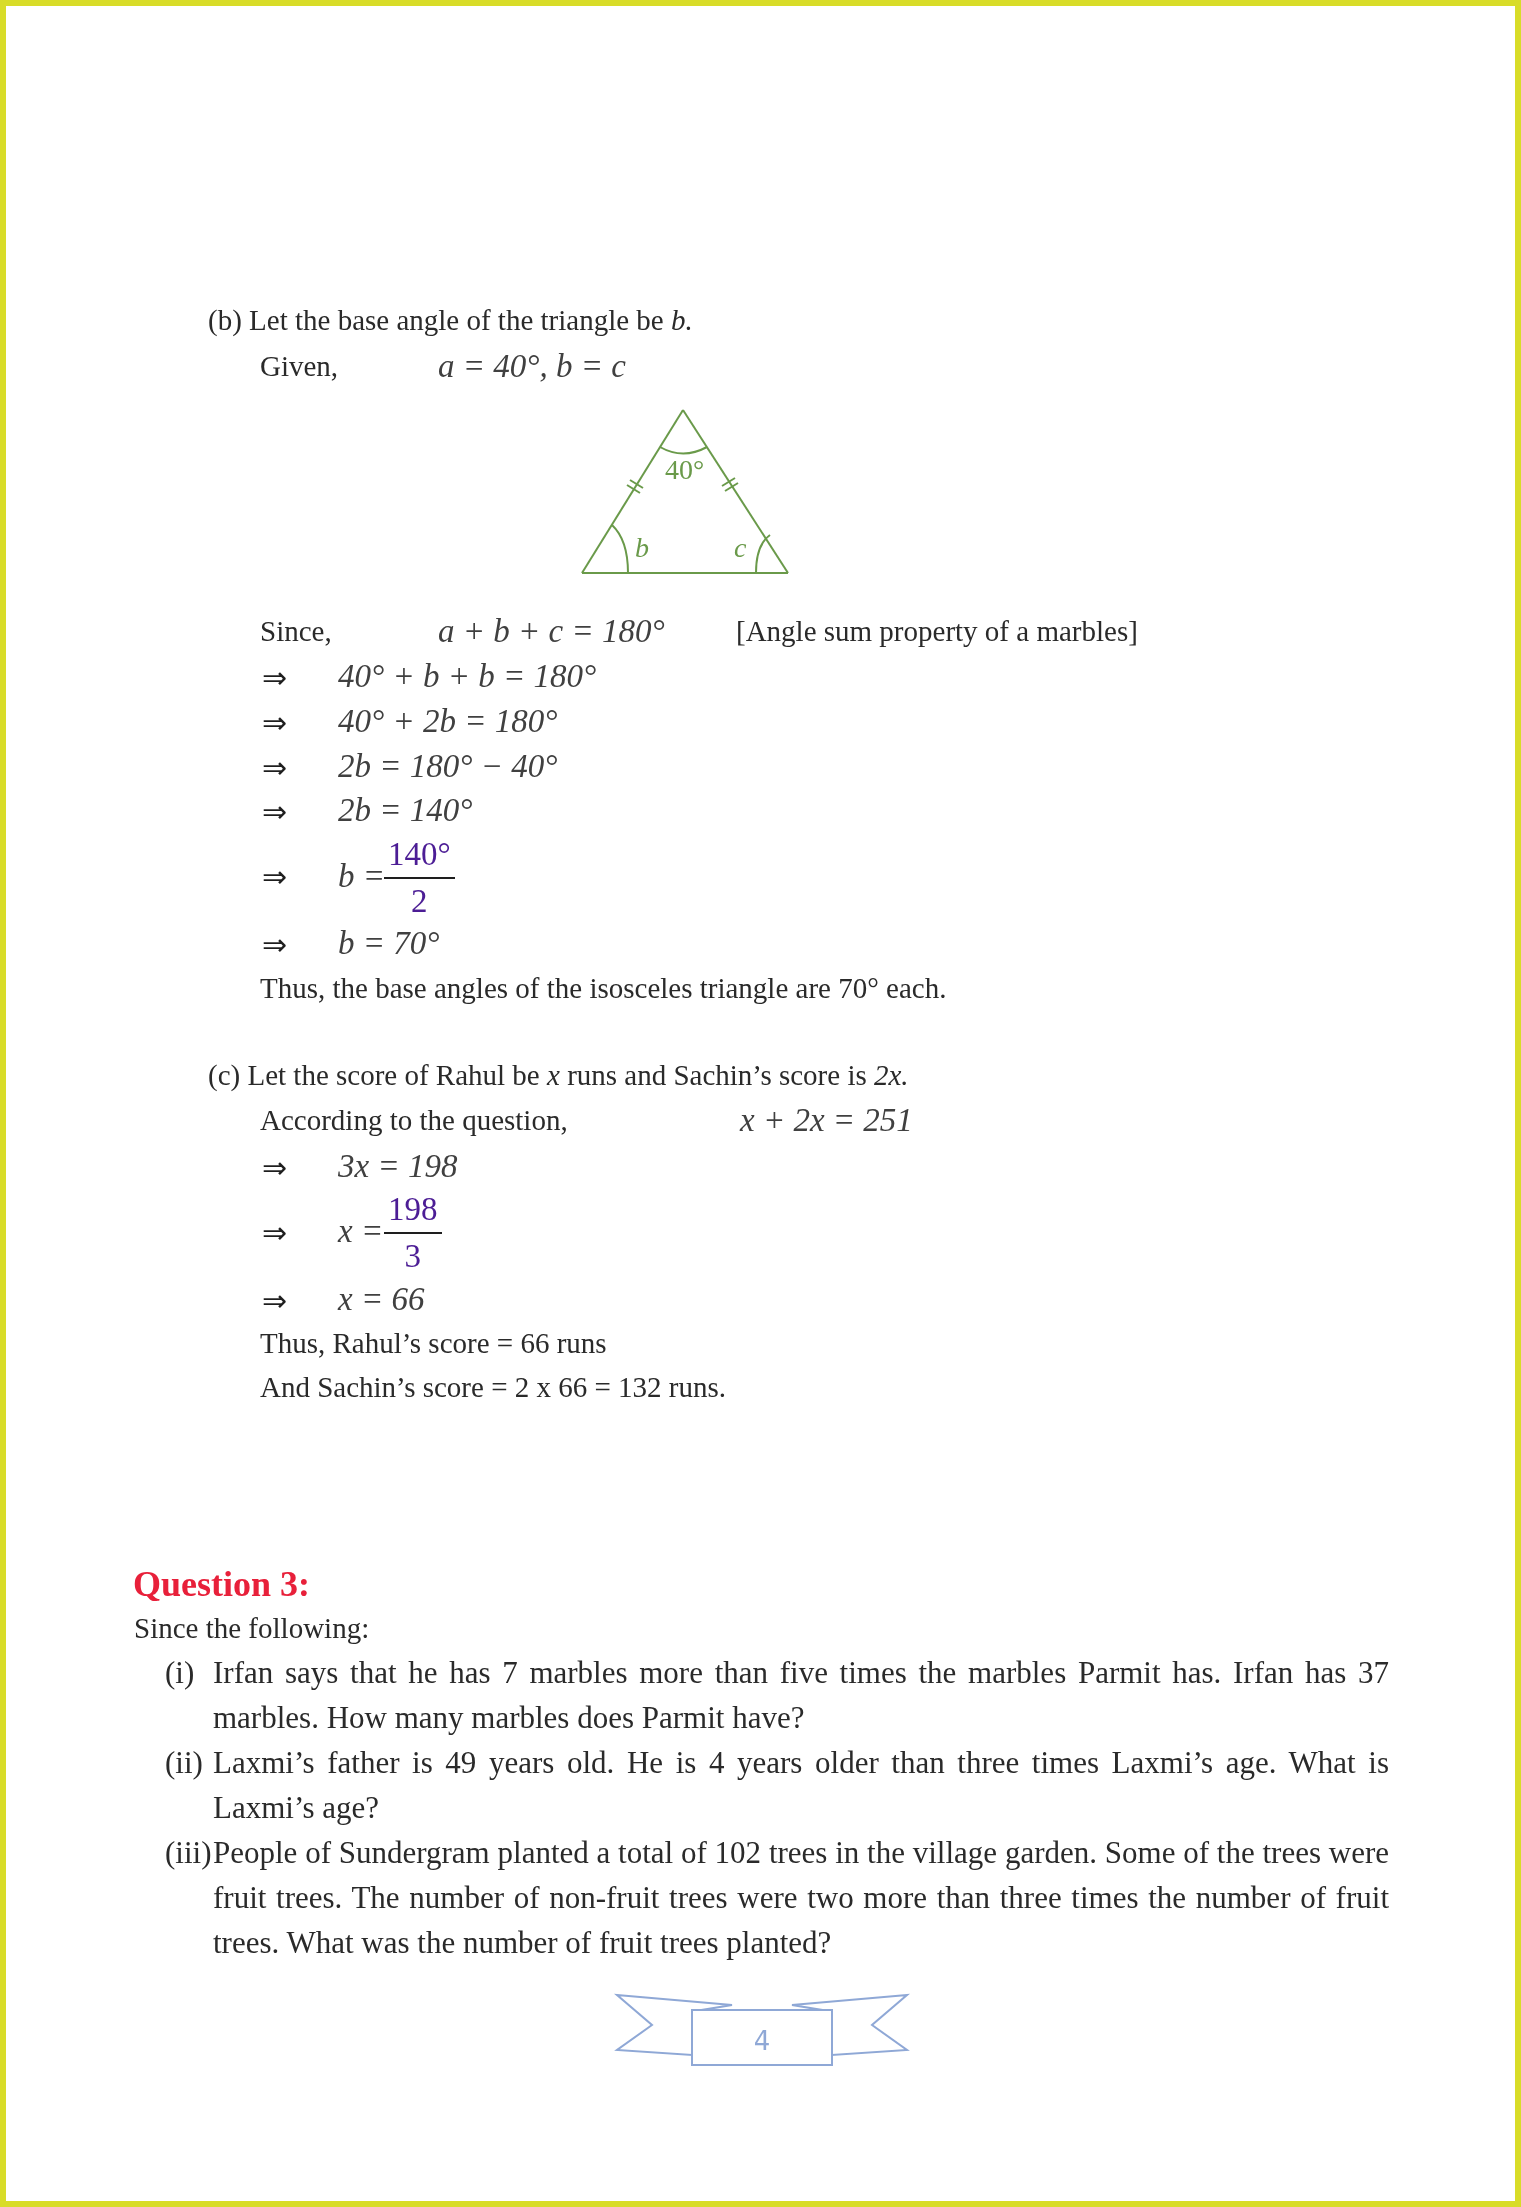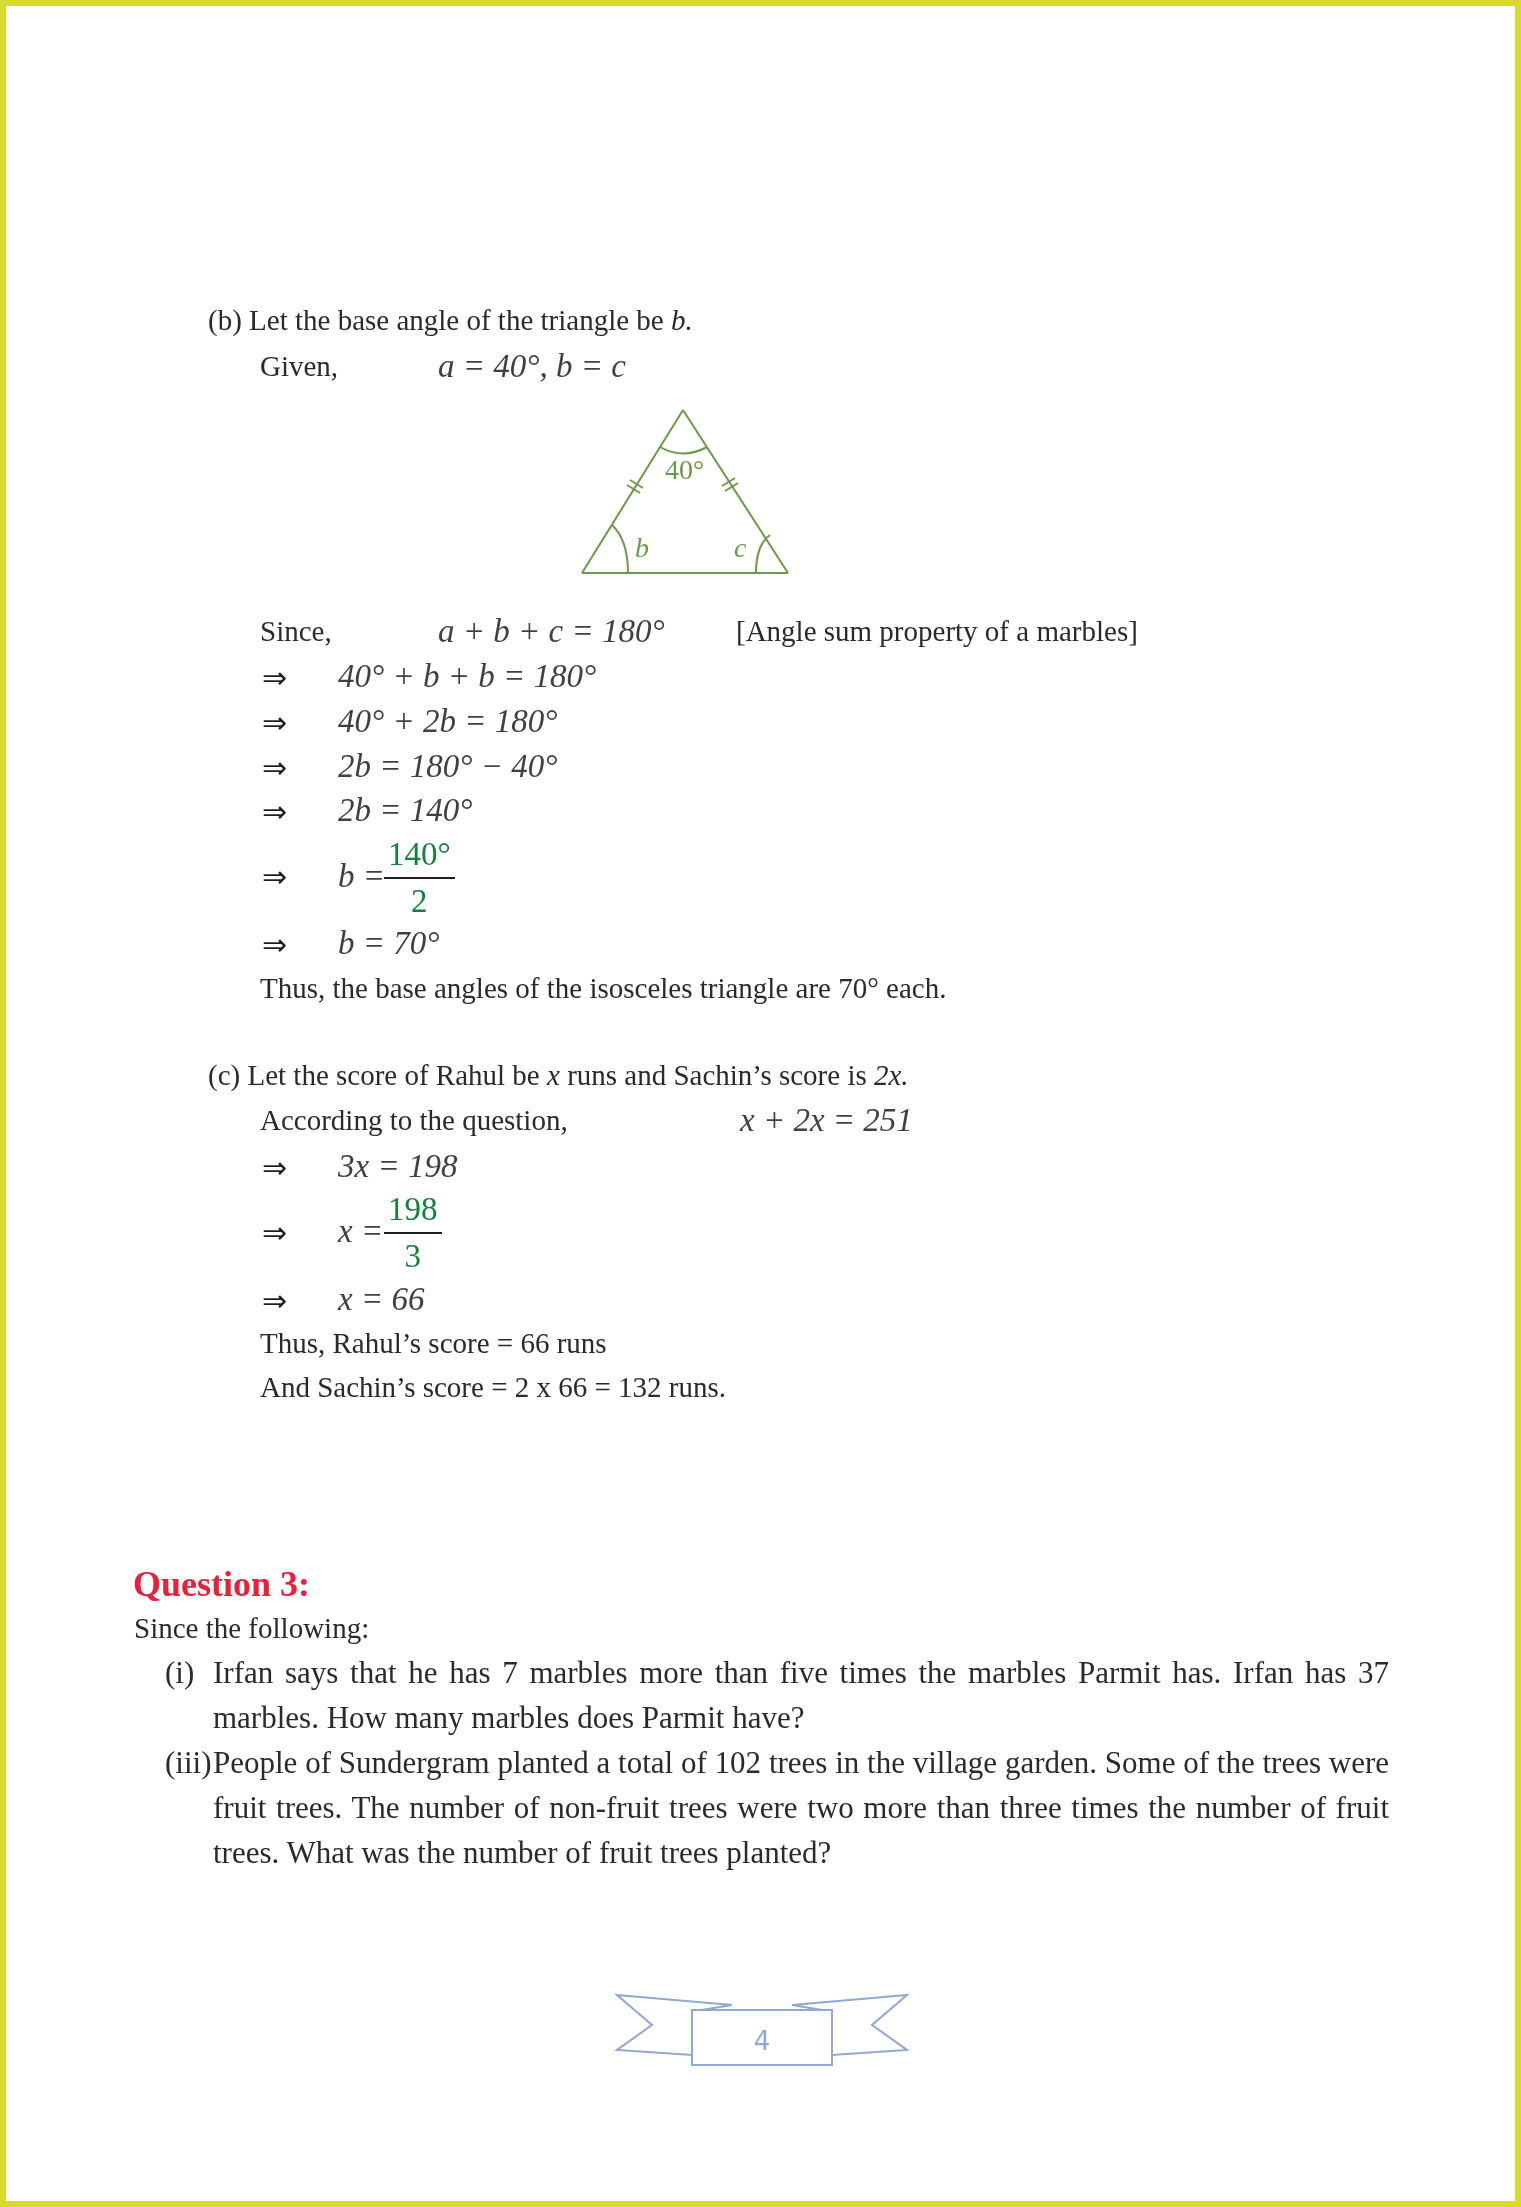--- a/index.html
+++ b/index.html
@@ -5,21 +5,21 @@
   html, body { margin: 0; padding: 0; background: #ffffff; }
   body { width: 1521px; height: 2207px; position: relative; overflow: hidden; }
   .page-border {
     position: absolute; left: 0; top: 0; width: 1521px; height: 2207px;
     box-sizing: border-box; border: 6px solid #d8dc28; background: #ffffff;
   }
   .txt { position: absolute; font-family: "Liberation Serif", "DejaVu Serif", serif; font-size: 29px; color: #2a2a2a; white-space: nowrap; line-height: 1; }
   .math { font-family: "Liberation Serif", "DejaVu Serif", serif; font-size: 33px; color: #404040; }
   .it { font-style: italic; }
   .arrow { position: absolute; font-family: "DejaVu Sans", sans-serif; font-size: 30px; color: #1e1e1e; line-height: 1; }
-  .frac { position: absolute; display: inline-flex; flex-direction: column; align-items: center; font-family: "Liberation Serif", serif; font-size: 33px; color: #15803d; line-height: 1; }
+  .frac { position: absolute; display: inline-flex; flex-direction: column; align-items: center; font-family: "Liberation Serif", serif; font-size: 33px; color: #4c1d95; line-height: 1; }
   .frac .num { padding: 0 4px 6px 4px; border-bottom: 2px solid #1e1e1e; }
   .frac .den { padding-top: 6px; }
   .heading { position: absolute; font-family: "Liberation Serif", serif; font-weight: bold; font-size: 36px; color: #e8203a; line-height: 1; text-align: right; }
   .para { position: absolute; font-family: "Liberation Serif", serif; font-size: 31px; color: #2a2a2a; line-height: 45px; }
   .q-item { display: flex; }
   .q-item .label { flex: 0 0 auto; }
   .q-item .body { text-align: justify; }
 </style>
 </head>
 <body>
@@ -108,20 +108,24 @@
 
 <div class="heading" style="left:133px; top:1566px;">Question 3:</div>
 <div class="txt" style="left:134px; top:1614px;">Since the following:</div>
 
 <div class="para" style="left:165px; top:1650px; width:1224px;">
   <div class="q-item">
     <span class="label" style="width:48px;">(i)</span>
     <span class="body" style="width:1176px;">Irfan says that he has 7 marbles more than five times the marbles Parmit has. Irfan has 37 marbles. How many marbles does Parmit have?</span>
   </div>
   <div class="q-item">
+    <span class="label" style="width:48px;">(ii)</span>
+    <span class="body" style="width:1176px;">Laxmi’s father is 49 years old. He is 4 years older than three times Laxmi’s age. What is Laxmi’s age?</span>
+  </div>
+  <div class="q-item">
     <span class="label" style="width:48px;">(iii)</span>
     <span class="body" style="width:1176px;">People of Sundergram planted a total of 102 trees in the village garden. Some of the trees were fruit trees. The number of non-fruit trees were two more than three times the number of fruit trees. What was the number of fruit trees planted?</span>
   </div>
 </div>
 
 <svg style="position:absolute; left:612px; top:1990px;" width="300" height="90" viewBox="0 0 300 90">
   <g stroke="#8fa8d6" stroke-width="2" fill="#ffffff">
     <polygon points="5,5 120,15 90,20 80,65 5,60 40,35"></polygon>
     <polygon points="295,5 180,15 210,20 220,65 295,60 260,35"></polygon>
     <rect x="80" y="20" width="140" height="55"></rect>

